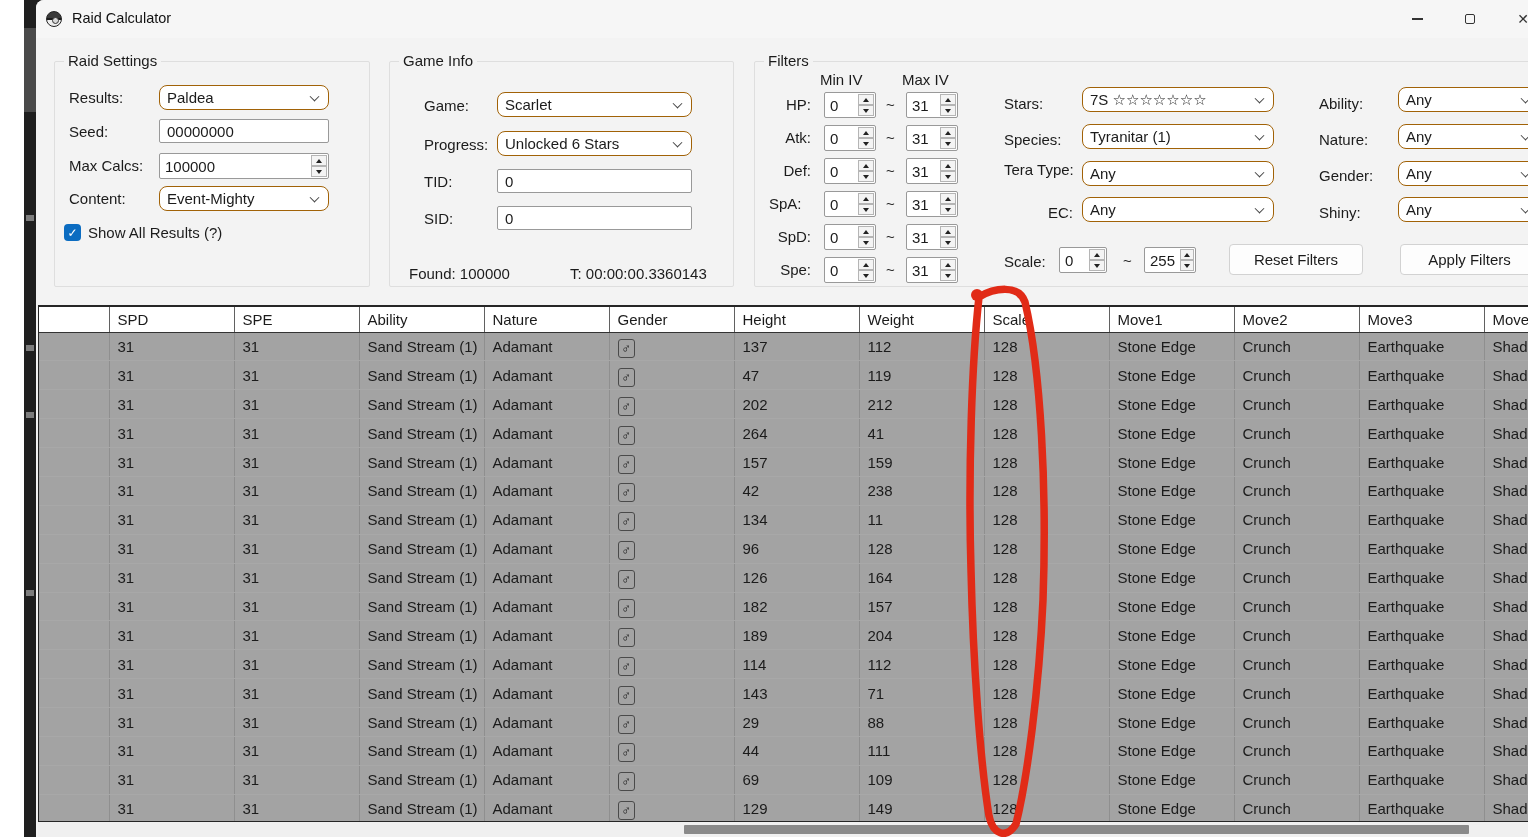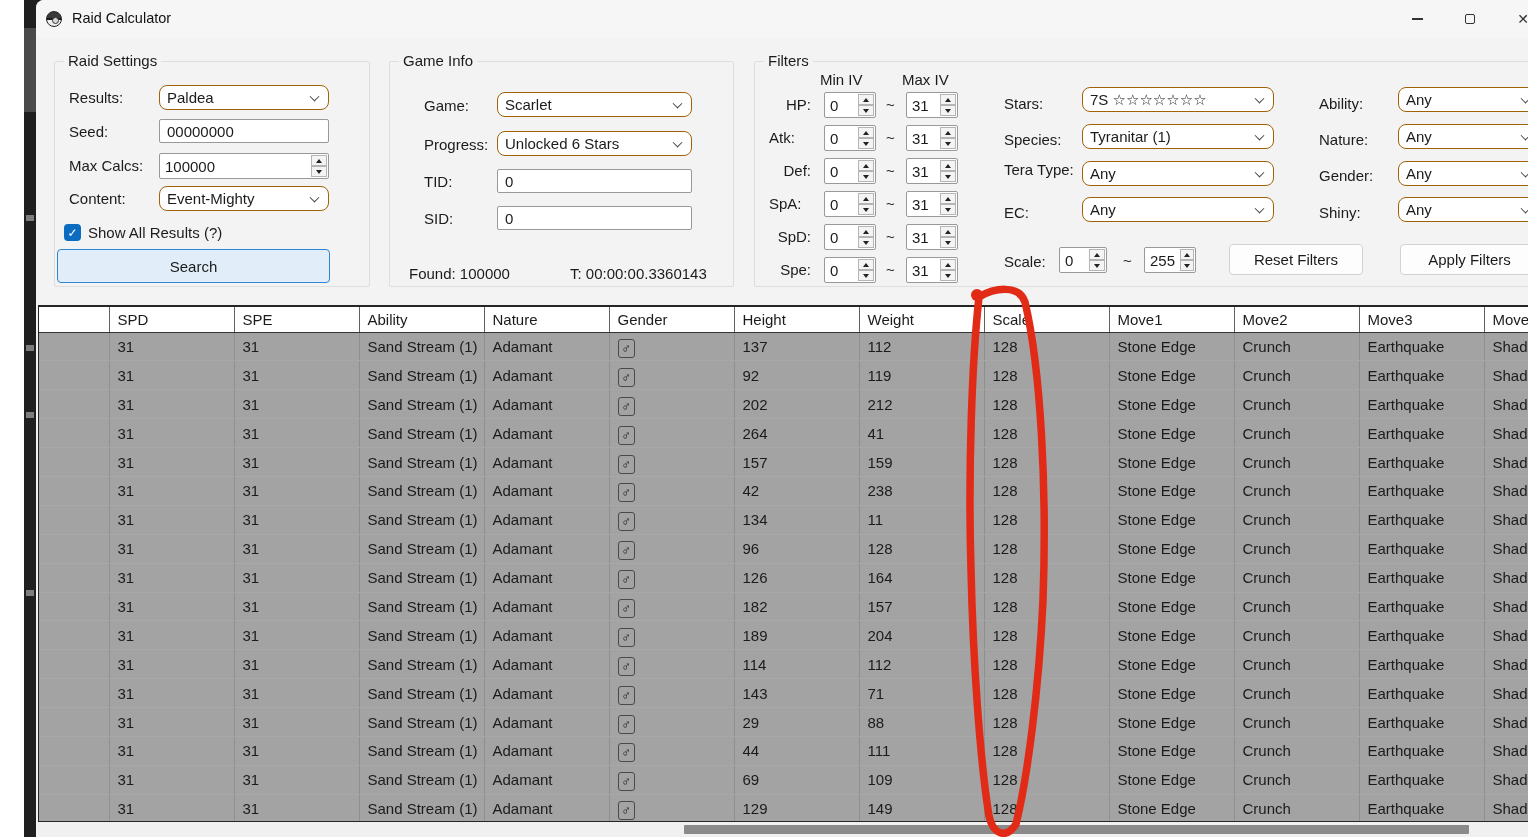--- a/index.html
+++ b/index.html
@@ -133,21 +133,20 @@
     <div class="combo" style="left:123px;top:186px;width:170px;height:25px">
       <span>Event-Mighty</span>
       <span class="chevron"></span>
     </div>
 
     <div class="checkbox" style="left:28px;top:224px">
       <span>✓</span>
     </div>
     <span class="lbl" style="left:52px;top:224px">Show All Results (?)</span>
 
-    <div class="btn btn-primary" style="left:21px;top:249px;width:273px;height:34px">Search</div>
 
     <div class="groupbox" style="left:353px;top:61px;width:345px;height:226px"></div>
     <span class="legend" style="left:363px;top:52px">Game Info</span>
 
     <span class="lbl" style="left:388px;top:97px">Game:</span>
     <div class="combo" style="left:461px;top:92px;width:195px;height:25px">
       <span>Scarlet</span>
       <span class="chevron"></span>
     </div>
 
@@ -196,21 +195,21 @@
         <span class="spin">
             <span class="spin-btn">
               <span class="tri-up"></span>
             </span>
             <span class="spin-btn">
               <span class="tri-dn"></span>
             </span>
           </span>
       </div>
 
-      <span class="lbl" style="left:733px;top:129px;width:42px;">Atk:</span>
+      <span class="lbl" style="left:733px;top:129px;width:42px;text-align:right">Atk:</span>
       <div class="numeric" style="left:788px;top:125px;width:52px;height:26px">
         <span class="val">0</span>
         <span class="spin">
             <span class="spin-btn">
               <span class="tri-up"></span>
             </span>
             <span class="spin-btn">
               <span class="tri-dn"></span>
             </span>
           </span>
@@ -340,21 +339,21 @@
       <span>Tyranitar (1)</span>
       <span class="chevron"></span>
     </div>
 
     <span class="lbl" style="left:968px;top:161px">Tera Type:</span>
     <div class="combo" style="left:1046px;top:161px;width:192px;height:25px">
       <span>Any</span>
       <span class="chevron"></span>
     </div>
 
-    <span class="lbl" style="left:968px;top:204px">EC:</span>
+    <span class="lbl" style="left:1012px;top:204px">EC:</span>
     <div class="combo" style="left:1046px;top:197px;width:192px;height:25px">
       <span>Any</span>
       <span class="chevron"></span>
     </div>
 
     <span class="lbl" style="left:968px;top:253px">Scale:</span>
     <div class="numeric" style="left:1023px;top:247px;width:48px;height:26px">
       <span class="val">0</span>
       <span class="spin">
           <span class="spin-btn">
@@ -452,21 +451,21 @@
               <td>Earthquake</td>
               <td>Shadow</td>
             </tr>
             <tr>
               <td></td>
               <td>31</td>
               <td>31</td>
               <td>Sand Stream (1)</td>
               <td>Adamant</td>
               <td><span class="gender-box">♂</span></td>
-              <td>92</td>
+              <td>47</td>
               <td>119</td>
               <td>128</td>
               <td>Stone Edge</td>
               <td>Crunch</td>
               <td>Earthquake</td>
               <td>Shadow</td>
             </tr>
             <tr>
               <td></td>
               <td>31</td>

